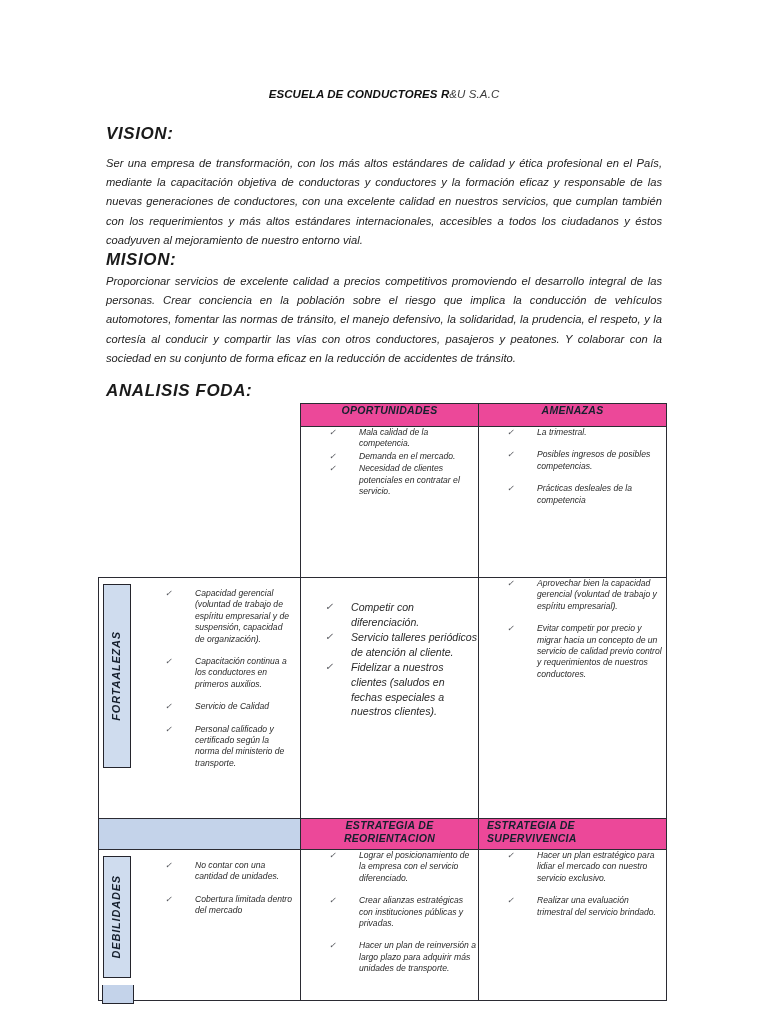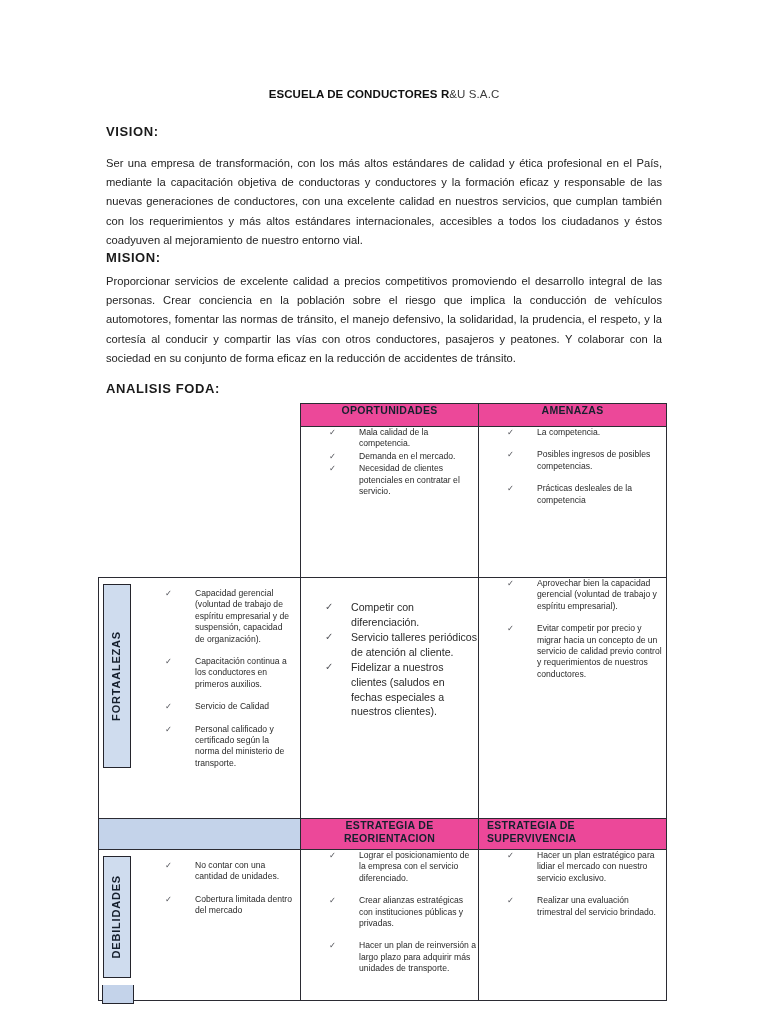--- a/index.html
+++ b/index.html
@@ -15,41 +15,42 @@
     color: #1a1a1a;
     overflow: hidden;
   }
 
   .page {
     position: absolute;
     left: 0; top: 0;
     width: 768px;
     height: 997px;
     background: #fff;
+    font-style: italic;
   }
 
   
   .doc-title {
     position: absolute;
     left: 106px;
     top: 88px;
     width: 556px;
     text-align: center;
     font-size: 11.5px;
     letter-spacing: 0.1px;
     color: #111;
   }
   .doc-title .bold { font-weight: bold; }
   .doc-title .light { font-weight: normal; color: #3a3a3a; }
 
   .section-head {
     position: absolute;
     left: 106px;
     font-weight: bold;
-    font-size: 13px;
+    font-size: 17px;
     letter-spacing: 0.6px;
     color: #1a1a1a;
   }
   #vision-head { top: 124px; }
   #mision-head { top: 250px; }
   #foda-head   { top: 381px; }
 
   .body-para {
     position: absolute;
     left: 106px;
@@ -220,21 +221,21 @@
         <td style="border:none;"></td>
         <td class="cell tall-a">
           <ul class="checks tight">
             <li>Mala calidad de la competencia.</li>
             <li>Demanda en el mercado.</li>
             <li>Necesidad de clientes potenciales en contratar el servicio.</li>
           </ul>
         </td>
         <td class="cell tall-a">
           <ul class="checks roomy">
-            <li>La competencia.</li>
+            <li>La trimestral.</li>
             <li>Posibles ingresos de posibles competencias.</li>
             <li>Prácticas desleales de la competencia</li>
           </ul>
         </td>
       </tr>
 
 
       <tr>
         <td class="cell tall-b">
           <div class="label-cell-inner">

